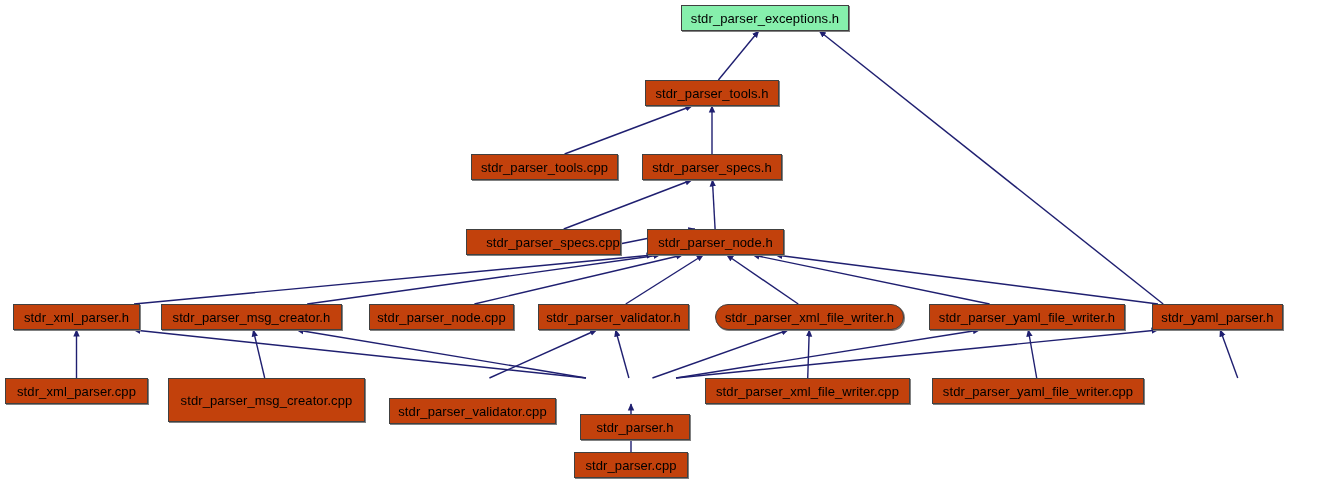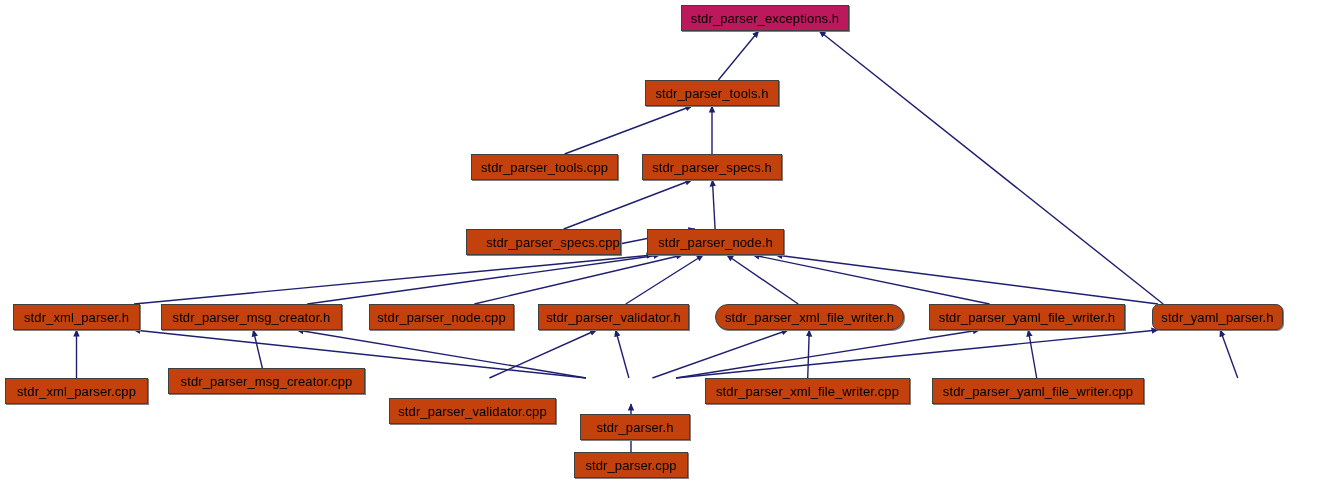--- a/index.html
+++ b/index.html
@@ -32,21 +32,21 @@
     font-size: 13px;
     line-height: 1;
     white-space: nowrap;
     display: flex;
     align-items: center;
     justify-content: center;
     letter-spacing: 0.1px;
     box-shadow: 1px 1px 0 0 #808080;
   }
   .graph-node.root-node {
-    background: #be185d;
+    background: #86efac;
     border-color: #404040;
   }
 </style>
 </head>
 <body>
 
 <div id="graph-root">
   <svg id="edge-layer" width="1317" height="485" viewBox="0 0 1317 485">
       <defs>
         <marker id="arrow" viewBox="0 0 10 10" refX="9" refY="5" markerWidth="5.2" markerHeight="5.2" orient="auto-start-reverse" markerUnits="strokeWidth">
@@ -86,21 +86,21 @@
     <div class="graph-node" style="left: 471px; top: 154px; width: 147px; height: 26px;">stdr_parser_tools.cpp</div>
     <div class="graph-node" style="left: 642px; top: 154px; width: 140px; height: 26px;">stdr_parser_specs.h</div>
     <div class="graph-node" style="left: 466px; top: 229px; width: 155px; height: 26px; padding-left: 19px;">stdr_parser_specs.cpp</div>
     <div class="graph-node" style="left: 647px; top: 229px; width: 137px; height: 26px;">stdr_parser_node.h</div>
     <div class="graph-node" style="left: 13px; top: 304px; width: 127px; height: 26px;">stdr_xml_parser.h</div>
     <div class="graph-node" style="left: 161px; top: 304px; width: 181px; height: 26px;">stdr_parser_msg_creator.h</div>
     <div class="graph-node" style="left: 369px; top: 304px; width: 145px; height: 26px;">stdr_parser_node.cpp</div>
     <div class="graph-node" style="left: 538px; top: 304px; width: 151px; height: 26px;">stdr_parser_validator.h</div>
     <div class="graph-node" style="left: 715px; top: 304px; width: 189px; height: 26px; border-radius: 13px;">stdr_parser_xml_file_writer.h</div>
     <div class="graph-node" style="left: 929px; top: 304px; width: 196px; height: 26px;">stdr_parser_yaml_file_writer.h</div>
-    <div class="graph-node" style="left: 1152px; top: 304px; width: 131px; height: 26px; border-radius: 7px;">stdr_yaml_parser.h</div>
+    <div class="graph-node" style="left: 1152px; top: 304px; width: 131px; height: 26px;">stdr_yaml_parser.h</div>
     <div class="graph-node" style="left: 5px; top: 378px; width: 143px; height: 26px;">stdr_xml_parser.cpp</div>
-    <div class="graph-node" style="left: 168px; top: 368px; width: 197px; height: 26px;">stdr_parser_msg_creator.cpp</div>
+    <div class="graph-node" style="left: 168px; top: 378px; width: 197px; height: 44px;">stdr_parser_msg_creator.cpp</div>
     <div class="graph-node" style="left: 389px; top: 378px; width: 167px; height: 26px; margin-top: 20px;">stdr_parser_validator.cpp</div>
     <div class="graph-node" style="left: 580px; top: 378px; width: 110px; height: 26px; margin-top: 36px;">stdr_parser.h</div>
     <div class="graph-node" style="left: 705px; top: 378px; width: 205px; height: 26px;">stdr_parser_xml_file_writer.cpp</div>
     <div class="graph-node" style="left: 932px; top: 378px; width: 212px; height: 26px;">stdr_parser_yaml_file_writer.cpp</div>
     <div class="graph-node" style="left: 574px; top: 452px; width: 114px; height: 26px;">stdr_parser.cpp</div>
   </div>
 
 </body></html>

